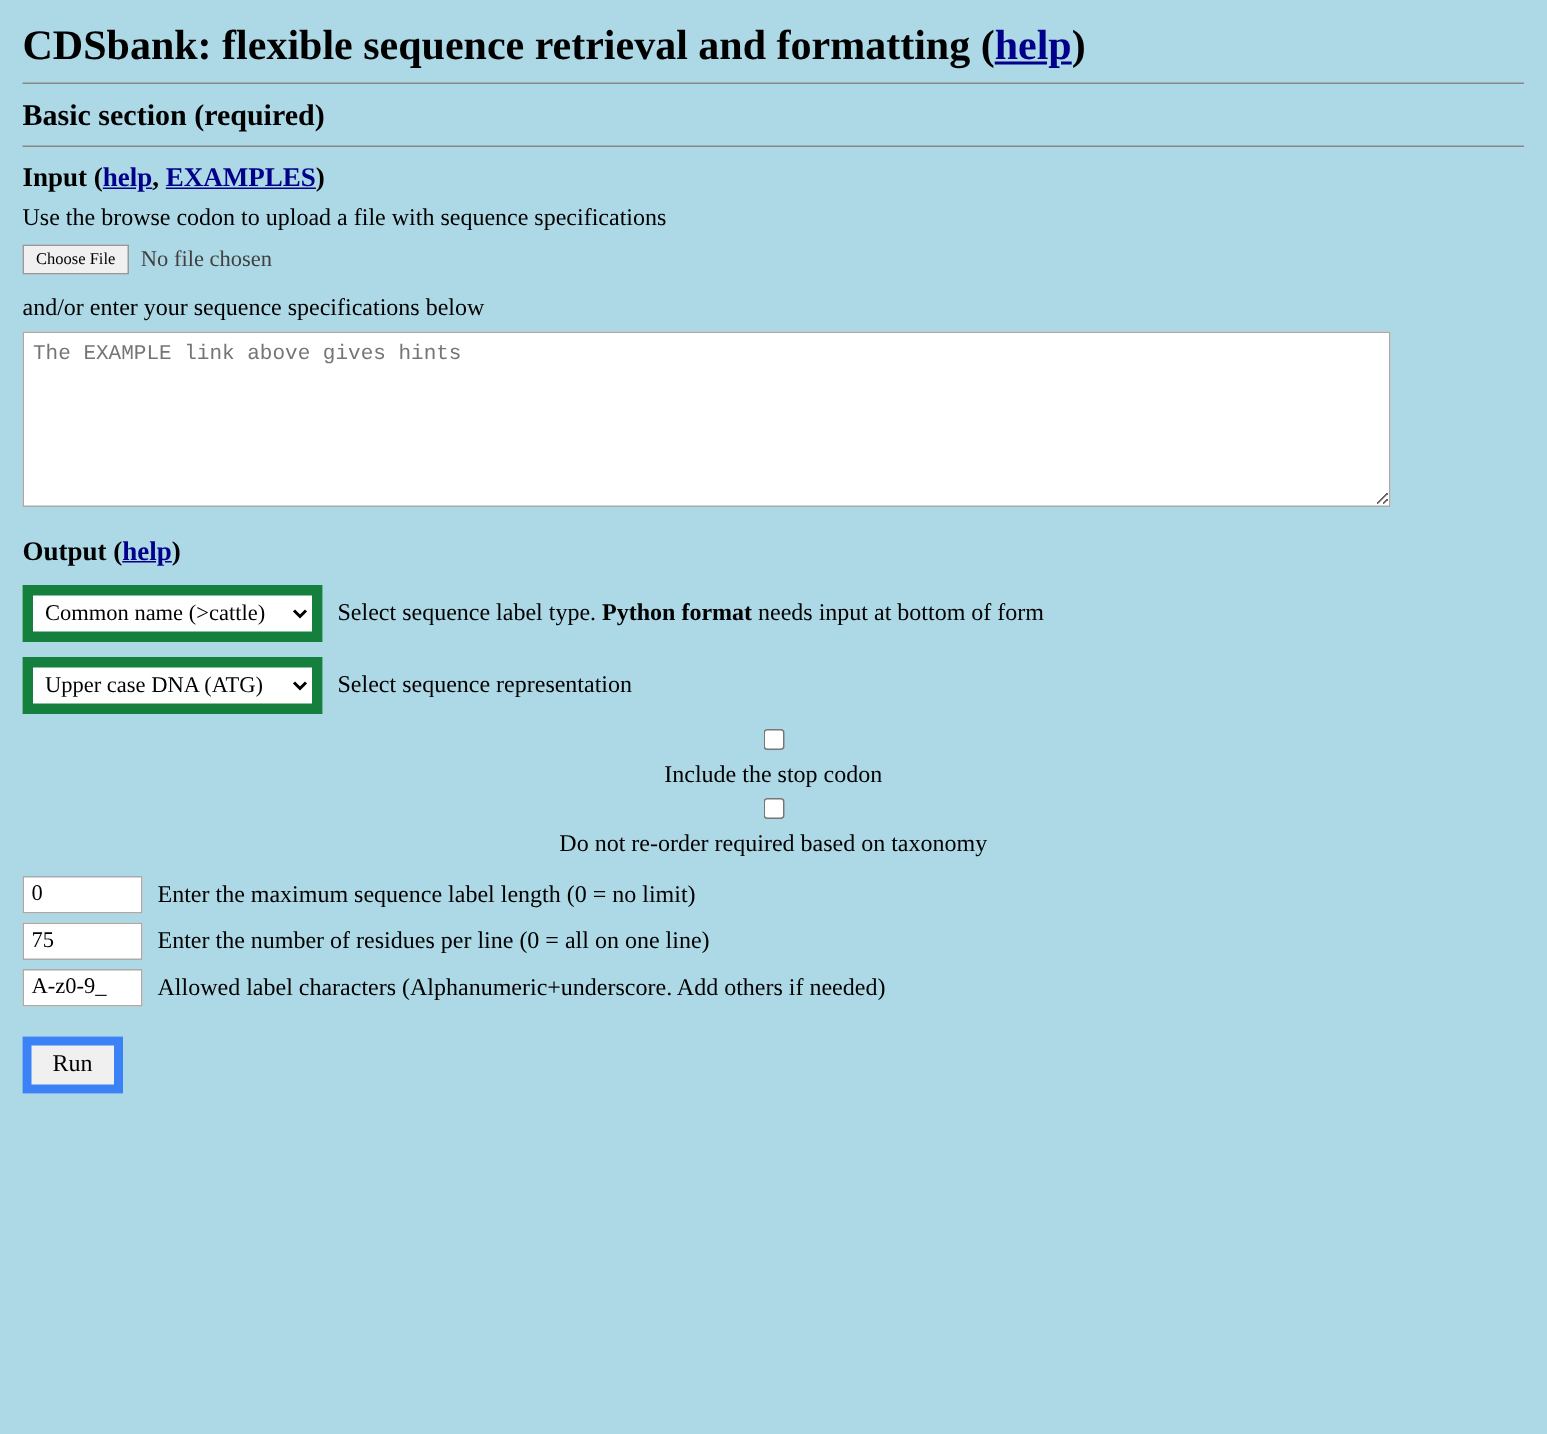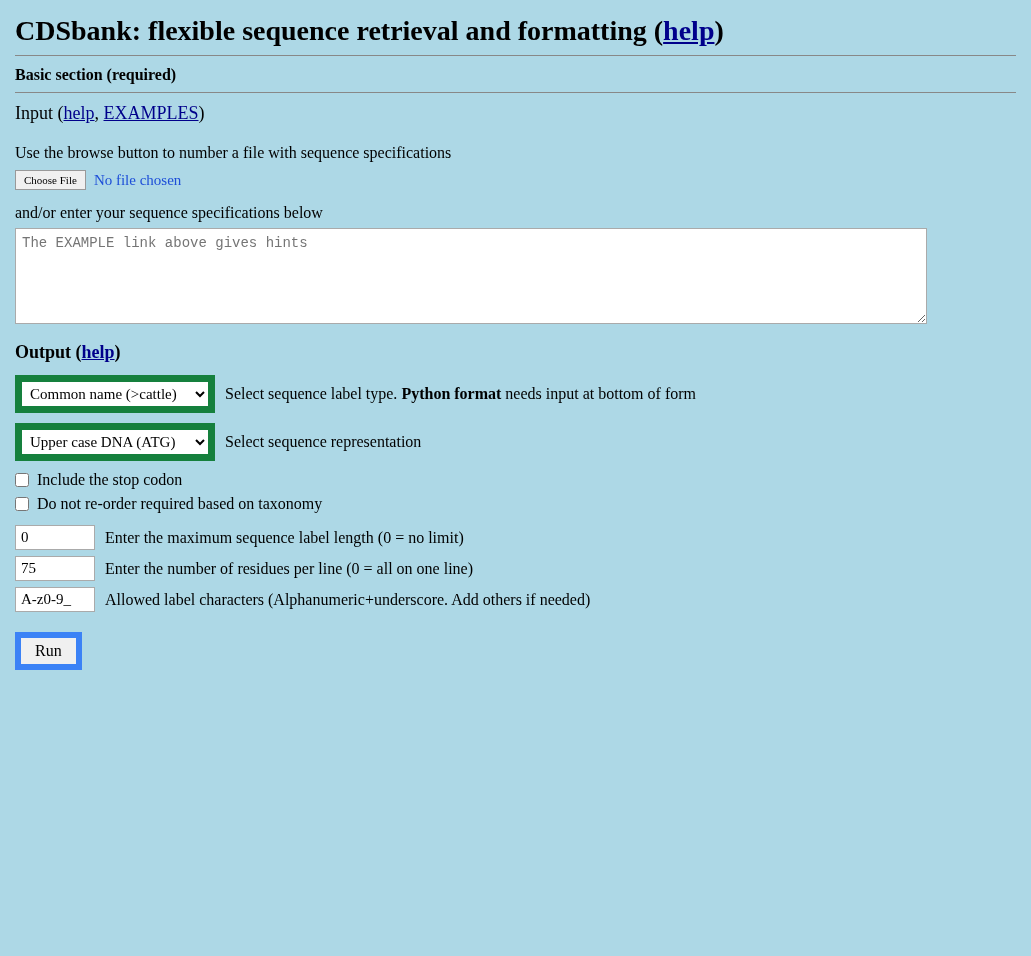--- a/index.html
+++ b/index.html
@@ -30,33 +30,33 @@
       text-decoration: underline;
     }
 
     hr {
       border: none;
       border-top: 1px solid #888;
       margin: 6px 0 10px 0;
     }
 
     h2 {
-      font-size: 16px;
+      font-size: 20px;
       font-weight: bold;
       margin-bottom: 8px;
     }
 
     .section {
       margin-bottom: 10px;
     }
 
     .input-label {
       font-size: 18px;
-      font-weight: normal;
-      margin-bottom: 20px;
+      font-weight: bold;
+      margin-bottom: 8px;
       margin-top: 8px;
     }
 
     .input-label a {
       color: #00008b;
       text-decoration: underline;
     }
 
     .browse-text {
       margin-bottom: 8px;
@@ -74,32 +74,32 @@
       background-color: #f0f0f0;
       border: 1px solid #999;
       padding: 3px 8px;
       font-size: 11px;
       cursor: pointer;
       font-family: Times New Roman, serif;
     }
 
     .no-file-text {
       font-size: 15px;
-      color: #1d4ed8;
+      color: #404040;
     }
 
     .enter-text {
       font-size: 16px;
       margin-bottom: 6px;
       font-family: Liberation Serif, serif;
     }
 
     .sequence-textarea {
       width: 912px;
-      height: 96px;
+      height: 117px;
       background-color: #fff;
       border: 1px solid #aaa;
       font-family: Courier, monospace;
       font-size: 14px;
       color: #999;
       padding: 6px;
       resize: vertical;
     }
 
     .output-label {
@@ -138,20 +138,21 @@
       font-weight: bold;
       margin-top: 29px;
     }
 
     .checkbox-row {
       display: flex;
       align-items: center;
       gap: 8px;
       margin-bottom: 6px;
       font-size: 16px;
+      flex-direction: column;
     }
 
     .checkbox-row input[type="checkbox"] {
       width: 14px;
       height: 14px;
     }
 
     .checkboxes-section {
       margin-bottom: 12px;
       margin-top: 4px;
@@ -198,21 +199,21 @@
 <div class="section">
   <h2>Basic section (required)</h2>
   <hr>
 </div>
 
 <div class="section">
   <div class="input-label">
     Input (<a href="#">help</a>, <a href="#">EXAMPLES</a>)
   </div>
 
-  <p class="browse-text">Use the browse button to number a file with sequence specifications</p>
+  <p class="browse-text">Use the browse codon to upload a file with sequence specifications</p>
 
   <div class="file-row">
     <button class="choose-file-btn">Choose File</button>
     <span class="no-file-text">No file chosen</span>
   </div>
 
   <p class="enter-text">and/or enter your sequence specifications below</p>
 
   <textarea class="sequence-textarea" placeholder="The EXAMPLE link above gives hints" style=""></textarea>
 </div>

